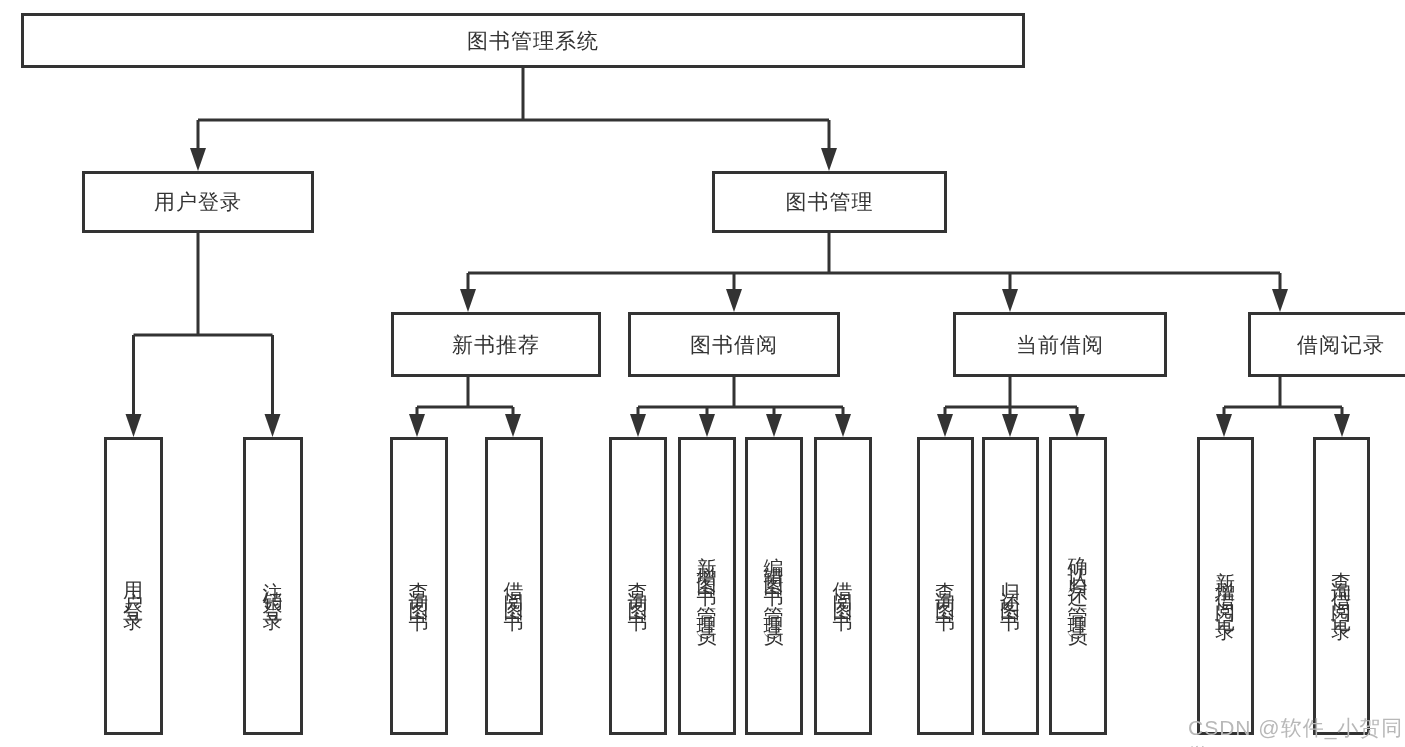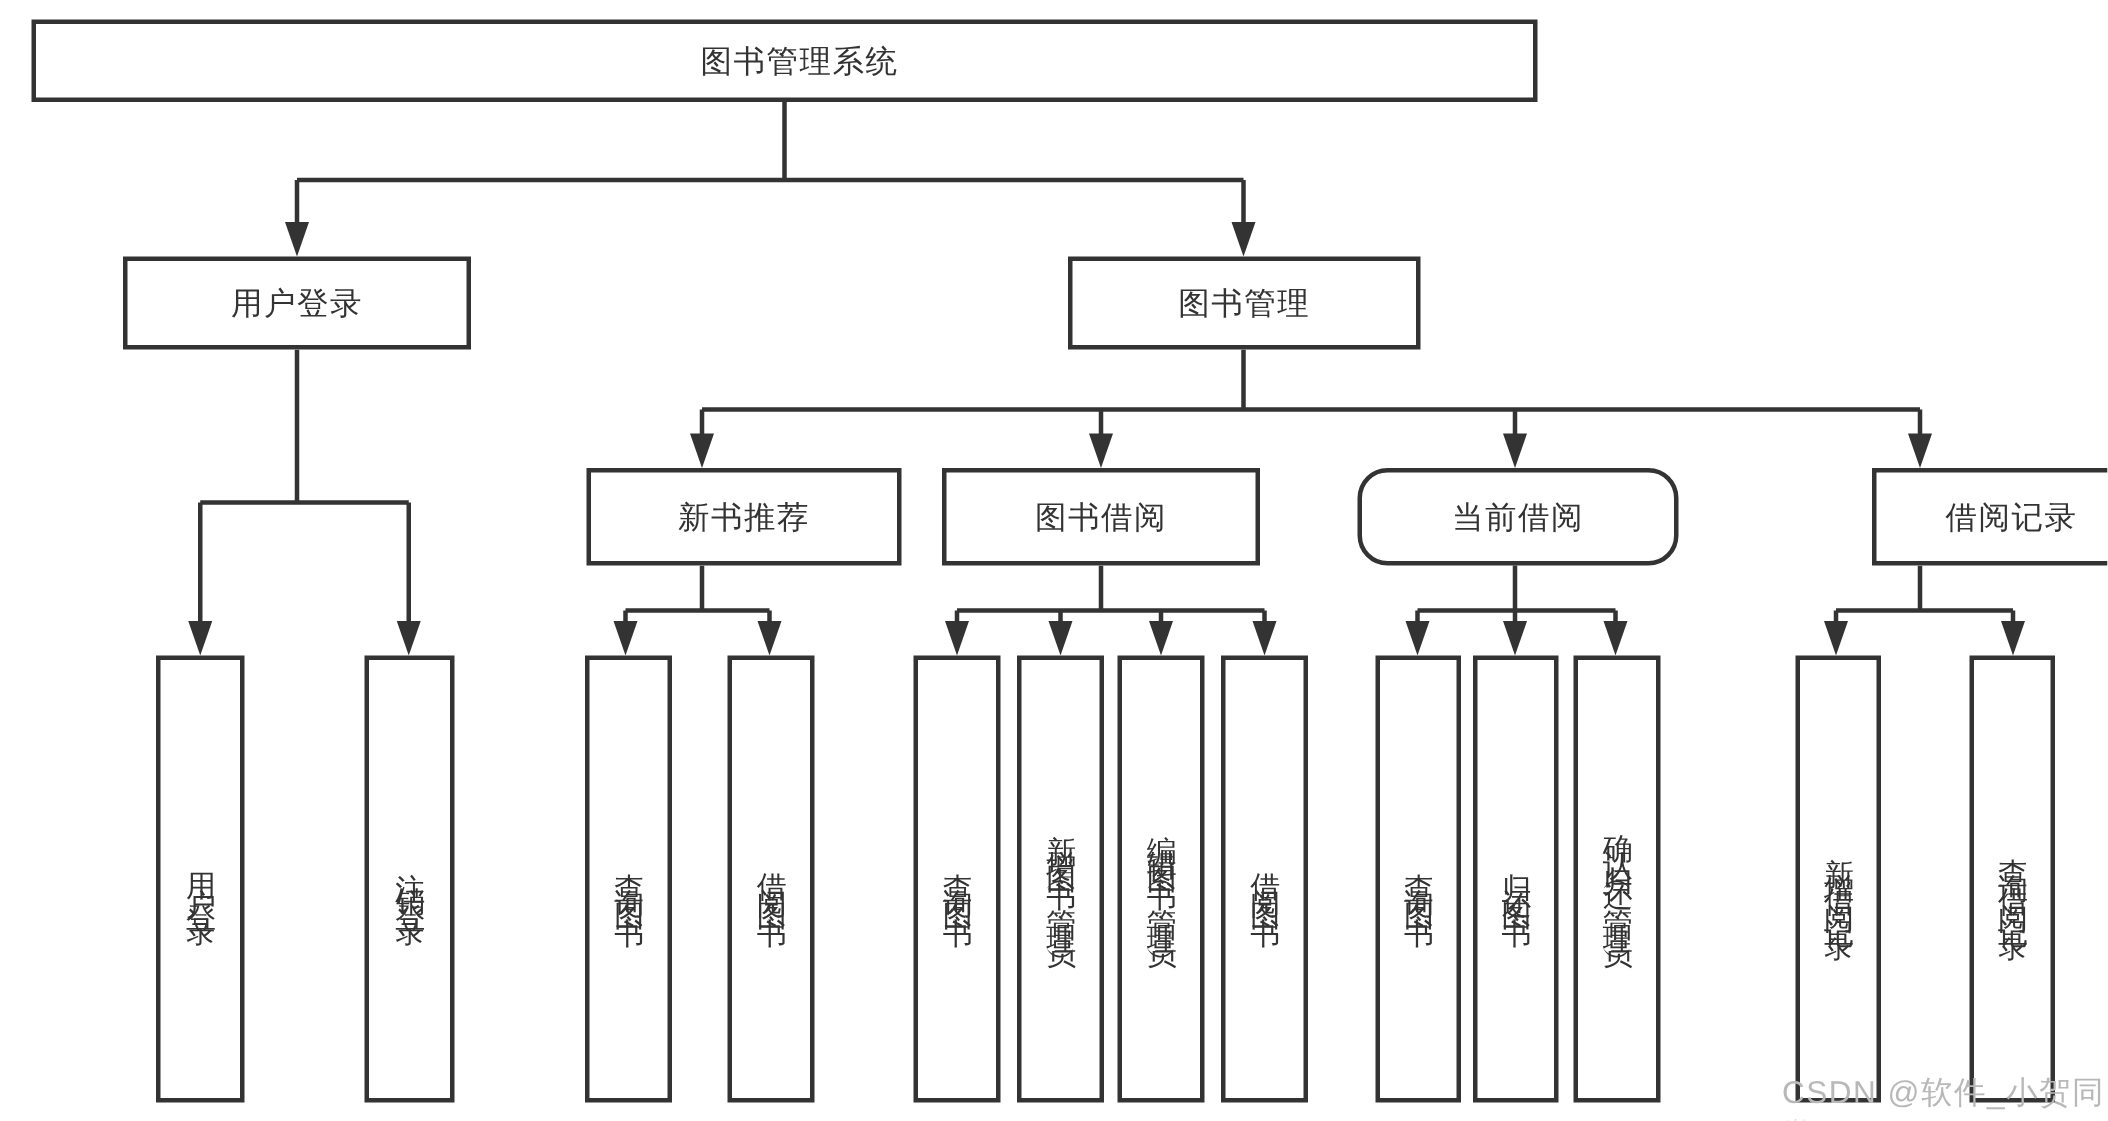--- a/index.html
+++ b/index.html
@@ -105,21 +105,21 @@
   <div class="hbox" style="left:712px;top:171px;width:235px;height:62px;">
     <span>图书管理</span>
   </div>
 
   <div class="hbox" style="left:363px;top:312px;width:210px;height:65px;margin-left:28px;">
     <span>新书推荐</span>
   </div>
   <div class="hbox" style="left:628px;top:312px;width:212px;height:65px;">
     <span>图书借阅</span>
   </div>
-  <div class="hbox" style="left:905px;top:312px;width:214px;height:65px;border-radius:20px;">
+  <div class="hbox" style="left:953px;top:312px;width:214px;height:65px;">
     <span>当前借阅</span>
   </div>
   <div class="hbox" style="left:1216px;top:312px;width:186px;height:65px;margin-left:32px;">
     <span>借阅记录</span>
   </div>
 
   <div class="vbox" style="left:104px;width:59px;">
     <span>用户登录</span>
   </div>
   <div class="vbox" style="left:243px;width:60px;">

